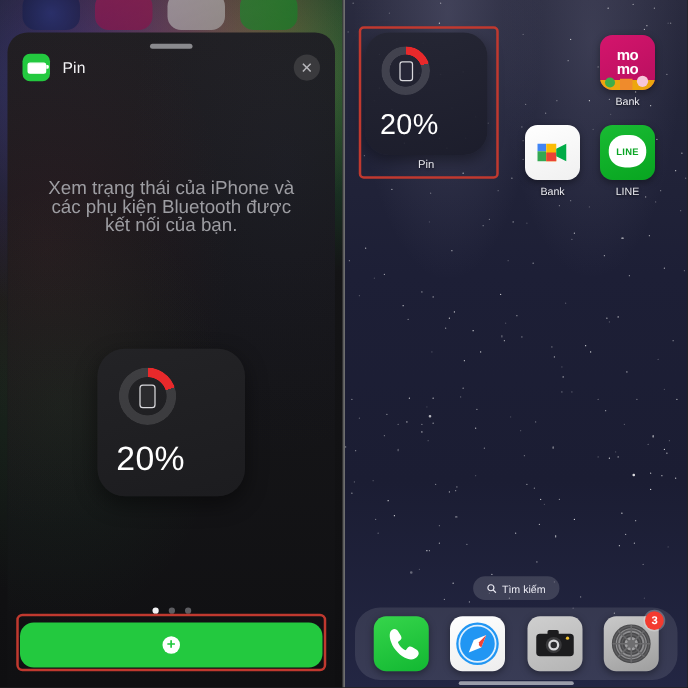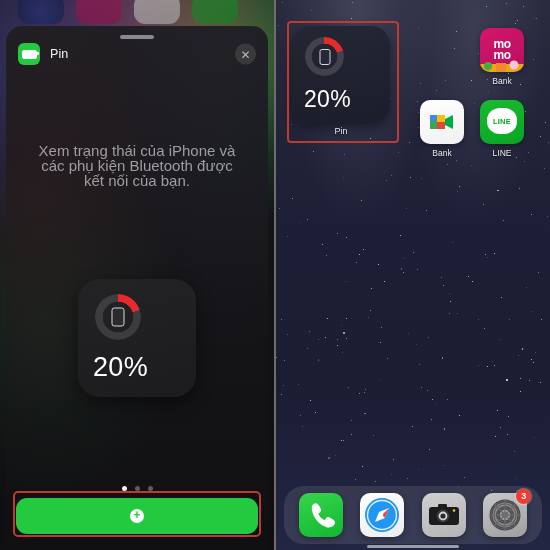--- a/index.html
+++ b/index.html
@@ -769,20 +769,27 @@
       <div class="app-name">Bank</div>
     </div>
 
     <div class="app-cell" style="left:200px; top:100px;">
       <div class="app-icon ic-line">
         <div class="line-bubble">LINE</div>
       </div>
       <div class="app-name">LINE</div>
     </div>
 
+    <div class="search-pill">
+      <svg width="8" height="8" viewBox="0 0 10 10">
+        <circle cx="4" cy="4" r="3" fill="none" stroke="#eaeaf2" stroke-width="1.2"></circle>
+        <line x1="6.2" y1="6.2" x2="9" y2="9" stroke="#eaeaf2" stroke-width="1.2"></line>
+      </svg>
+      <span>Tìm kiếm</span>
+    </div>
 
     <div class="dock">
       <div class="dock-icon ic-phone">
         <svg width="44" height="44" viewBox="0 0 44 44">
           <path d="M14.5,11 c2,-1.5 4,-0.6 5.2,1.3 l2,3.2 c0.9,1.5 0.5,2.9 -0.8,3.9 l-1.6,1.2
                    c0.8,2.6 3.6,5.6 6.3,6.6 l1.2,-1.7 c1,-1.4 2.4,-1.8 3.9,-0.9 l3.3,2
                    c1.9,1.2 2.7,3.2 1.2,5.2 c-1.8,2.4 -4.8,3.4 -8.2,2.2 c-5.6,-2 -11,-7.3 -13,-13
                    C12.1,16 12.6,12.4 14.5,11 z" fill="#ffffff"></path>
         </svg>
       </div>

